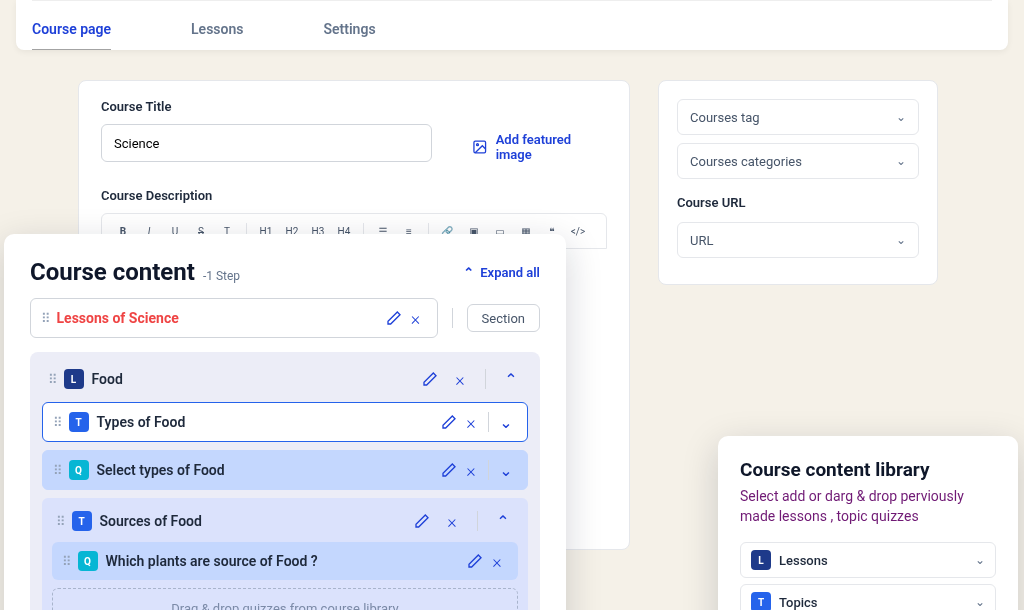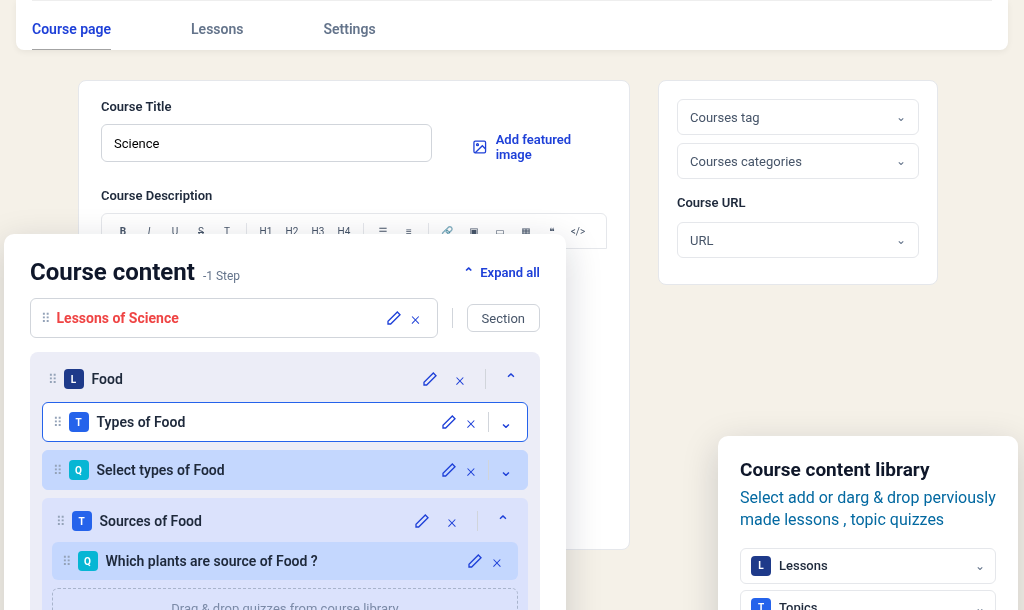--- a/index.html
+++ b/index.html
@@ -62,21 +62,21 @@
     .topic-row { display: flex; align-items: center; height: 40px; border: 1.5px solid #2563eb; background: #fff; border-radius: 6px; padding: 0 10px; margin-bottom: 8px; }
     .topic-row.quiz { background: #c4d7fe; border-color: #c4d7fe; }
     .nested-container { background: #dbe2fc; border-radius: 6px; padding: 10px; margin-top: 2px; }
     .nested-header { display: flex; align-items: center; padding: 2px 4px 10px; }
     .quiz-row { display: flex; align-items: center; height: 38px; background: #c4d7fe; border-radius: 6px; padding: 0 10px; margin-bottom: 8px; }
     .dropzone { border: 1px dashed #a8b4cc; border-radius: 6px; height: 40px; display: flex; align-items: center; justify-content: center; font-size: 13px; color: #7b8aa7; }
 
     
     .library-panel { position: absolute; top: 436px; left: 718px; width: 300px; background: #fff; border-radius: 10px; box-shadow: 0 10px 36px rgba(15,23,42,0.18); padding: 22px 22px; }
     .lib-title { font-size: 19px; font-weight: 700; color: #0f172a; margin-bottom: 6px; }
-    .lib-sub { font-size: 16px; color: #0369a1; line-height: 1.4; margin-bottom: 16px; }
+    .lib-sub { font-size: 14px; color: #701a75; line-height: 1.4; margin-bottom: 16px; }
     .lib-item { display: flex; align-items: center; height: 36px; border: 1px solid #e5e7eb; border-radius: 6px; padding: 0 10px; cursor: pointer; margin-bottom: 6px; }
     .lib-item .item-text { font-weight: 500; font-size: 13px; }
   </style>
 </head>
 <body>
 
 <div class="tabs-card">
   <div class="tabs-row">
     <div class="tab active">Course page</div>
     <div class="tab">Lessons</div>

